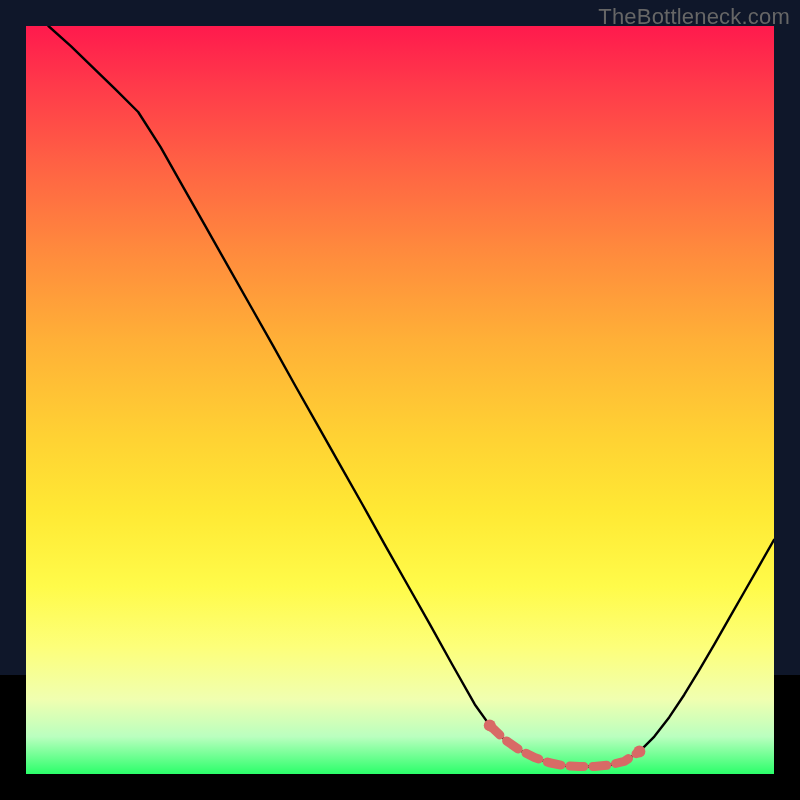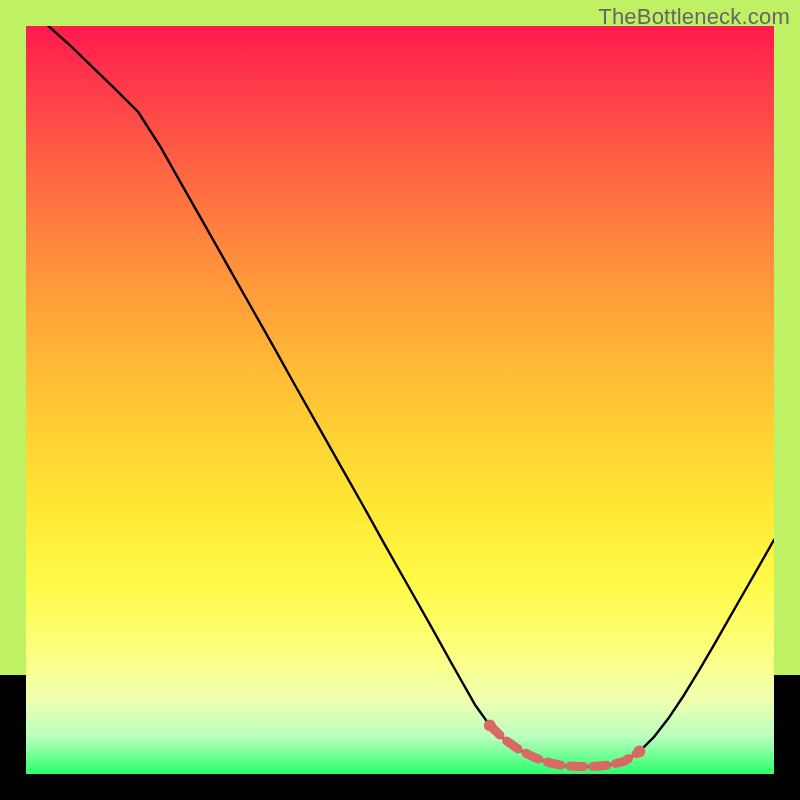--- a/index.html
+++ b/index.html
@@ -1,21 +1,21 @@
 <!DOCTYPE html>
 <html><head>
 <meta charset="utf-8">
 <style>
   * { margin: 0; padding: 0; box-sizing: border-box; }
   html, body { width: 800px; height: 800px; overflow: hidden; background: #000; }
   .frame {
     position: relative;
     width: 800px;
     height: 675px;
-    background: #bef264;
+    background: #0f172a;
   }
   .watermark {
     position: absolute;
     top: 4px;
     right: 10px;
     color: #666;
     font-family: Arial, Helvetica, sans-serif;
     font-size: 22px;
     font-weight: 500;
     letter-spacing: 0.2px;

